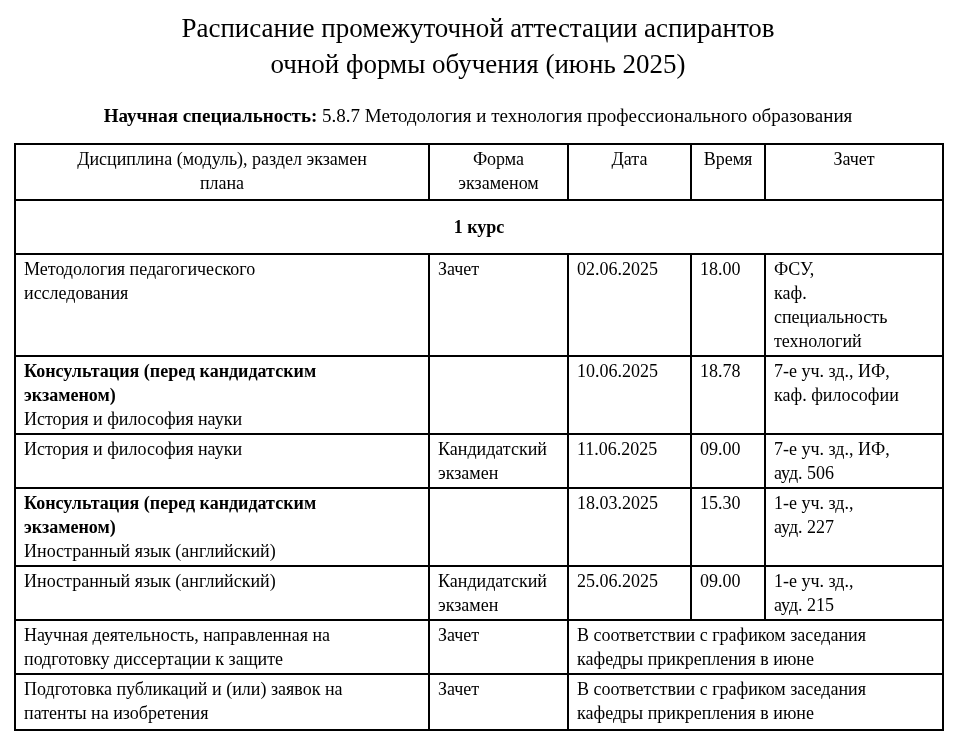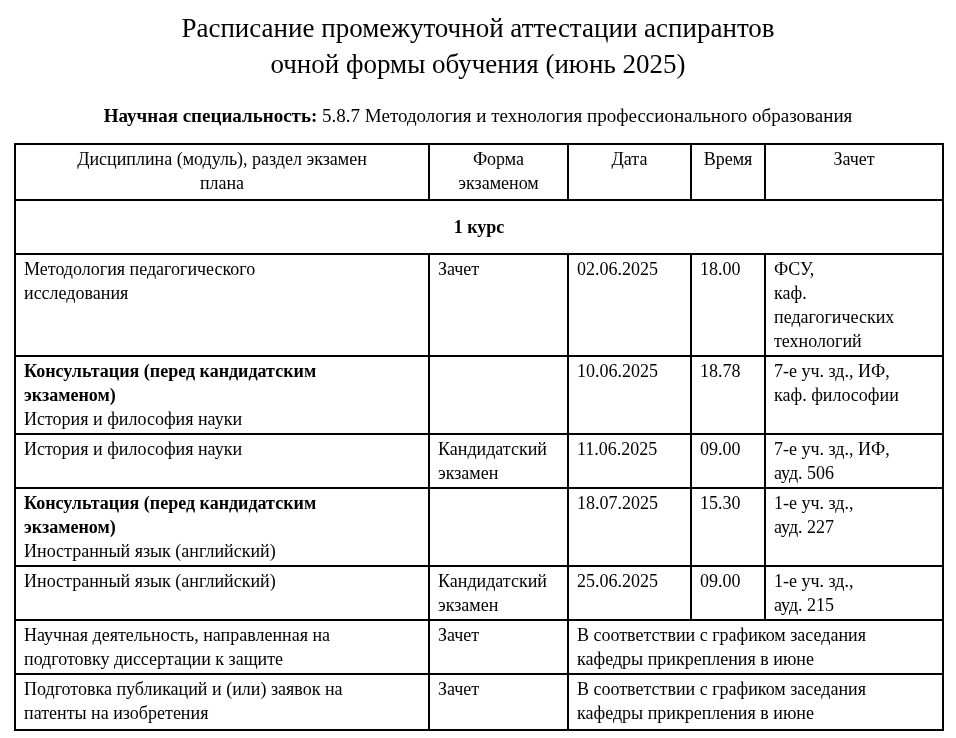--- a/index.html
+++ b/index.html
@@ -109,21 +109,21 @@
 
 
       <tr class="h-r1">
         <td><span class="b"></span><span>Методология педагогического
 исследования</span></td>
         <td>Зачет</td>
         <td class="c">02.06.2025</td>
         <td class="c">18.00</td>
         <td class="place">ФСУ,
 каф.
-педагогических
+специальность
 технологий</td>
       </tr>
 
       <tr class="h-r2">
         <td><span class="b">Консультация (перед кандидатским
 экзаменом)
 </span><span>История и философия науки</span></td>
         <td></td>
         <td class="c">10.06.2025</td>
         <td class="c">18.78</td>
@@ -139,21 +139,21 @@
         <td class="c">09.00</td>
         <td class="place">7-е уч. зд., ИФ,
 ауд. 506</td>
       </tr>
 
       <tr class="h-r4">
         <td><span class="b">Консультация (перед кандидатским
 экзаменом)
 </span><span>Иностранный язык (английский)</span></td>
         <td></td>
-        <td class="c">18.07.2025</td>
+        <td class="c">18.03.2025</td>
         <td class="c">15.30</td>
         <td class="place">1-е уч. зд.,
 ауд. 227</td>
       </tr>
 
       <tr class="h-r5">
         <td><span class="b"></span><span>Иностранный язык (английский)</span></td>
         <td>Кандидатский
 экзамен</td>
         <td class="c">25.06.2025</td>

